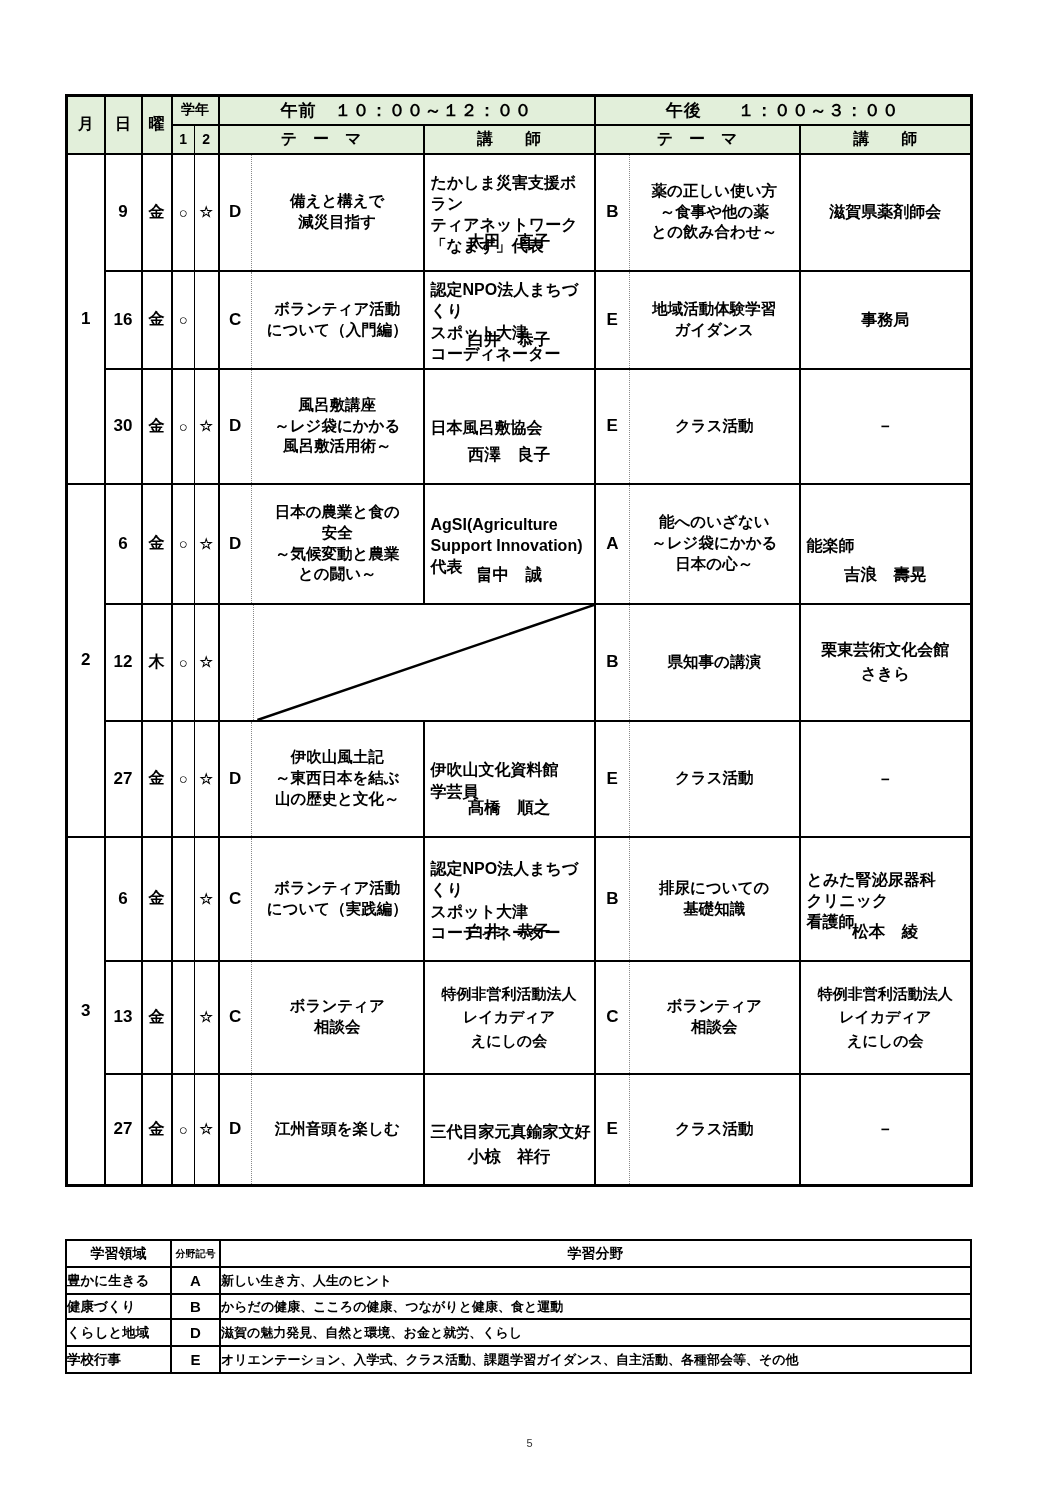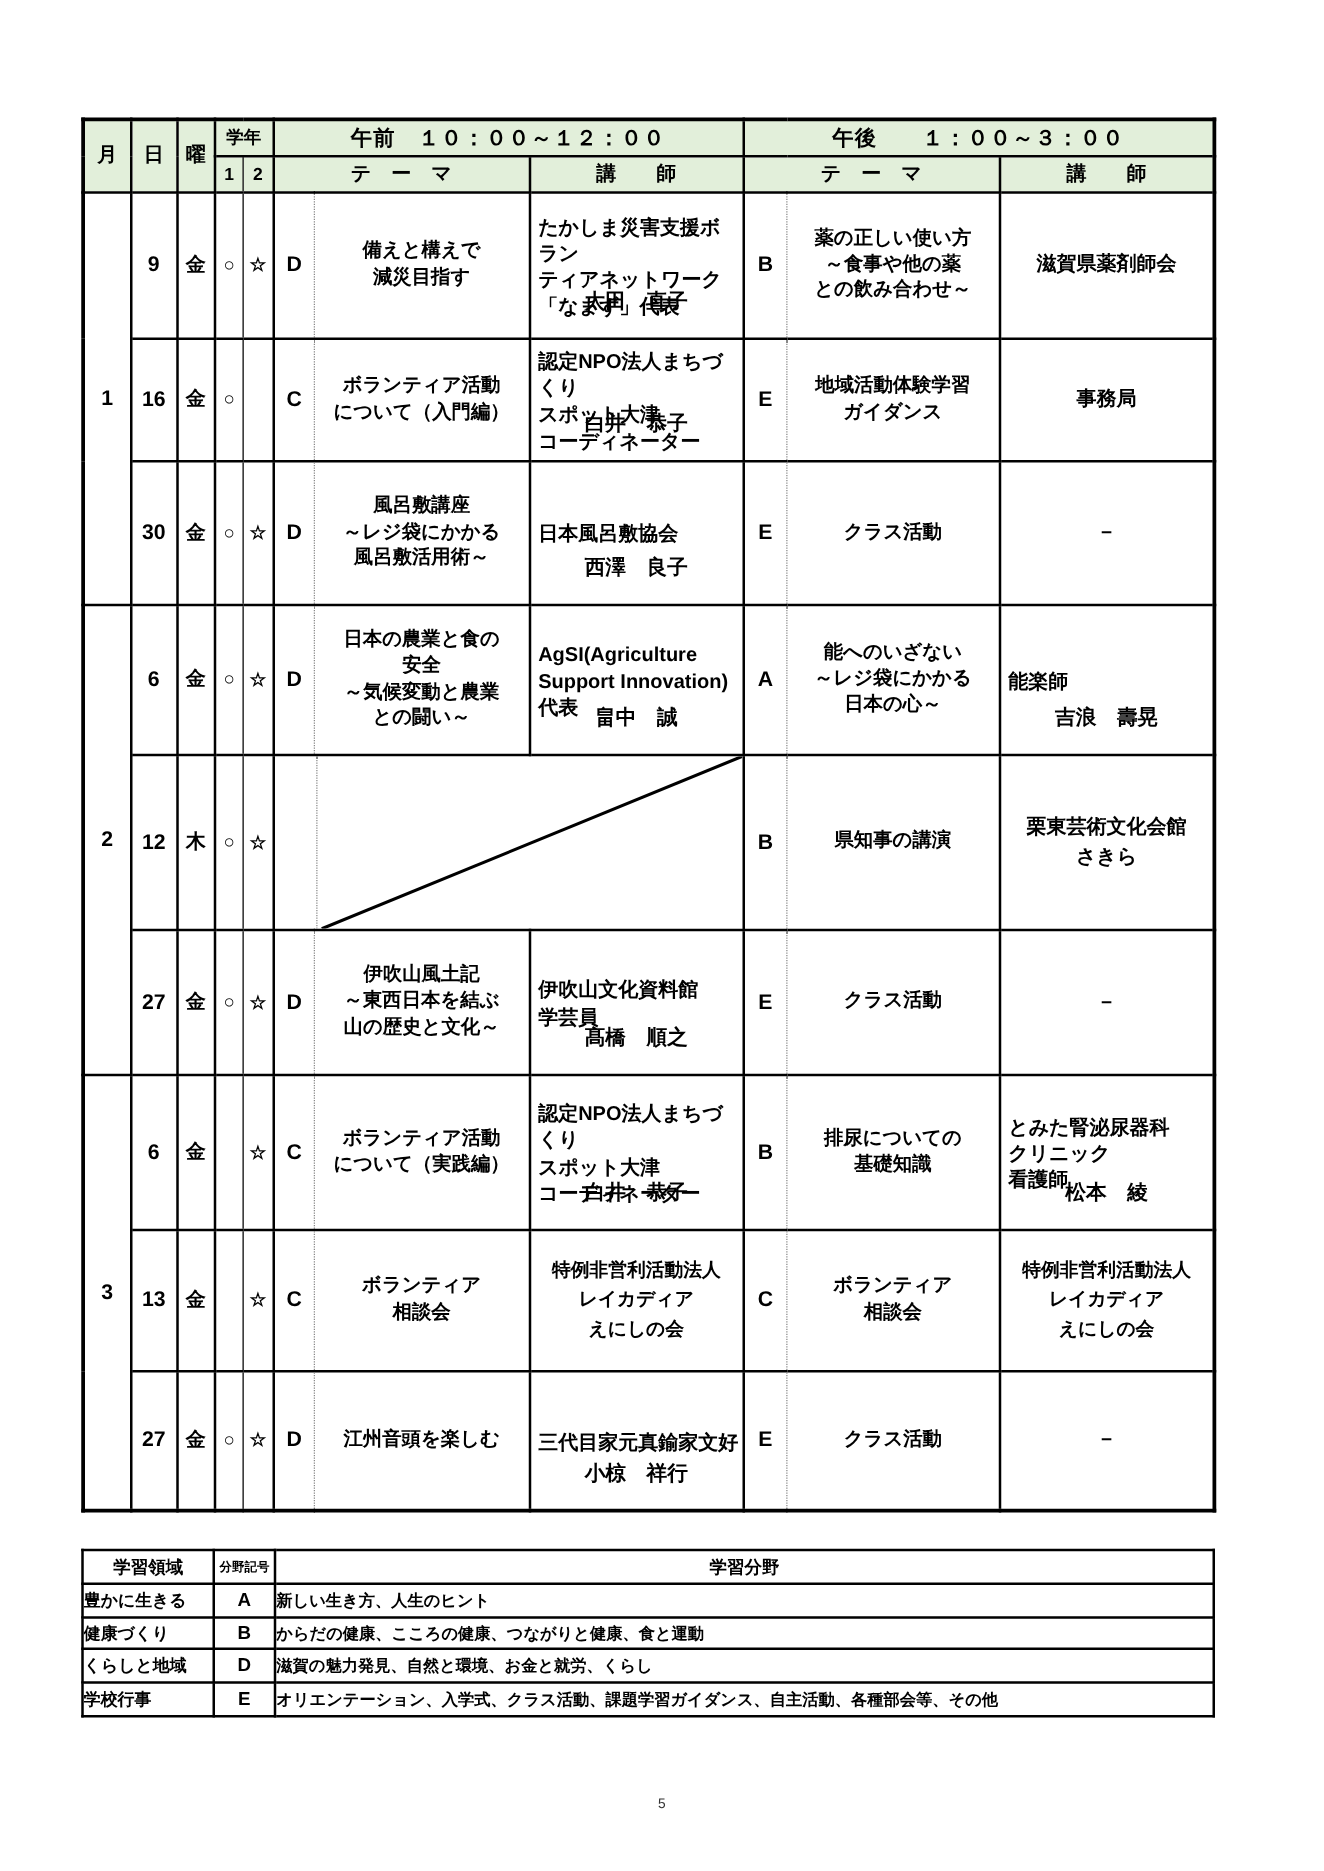--- a/index.html
+++ b/index.html
@@ -193,21 +193,21 @@
     </td>
     <td class="code-cell">A</td>
     <td class="theme-cell">能へのいざない
 ～レジ袋にかかる
 日本の心～</td>
     <td class="lect-cell">
       <div class="lect-affil">能楽師</div>
       <div class="lect-name">吉浪　壽晃</div>
     </td>
   </tr>
-  <tr style="height:140px">
+  <tr style="height:117px">
     <td class="day-cell">12</td>
     <td class="wd-cell">木</td>
     <td class="grade-cell g1">○</td>
     <td class="grade-cell g2">☆</td>
     <td class="diag" colspan="3">
       <div class="diag-dotted"></div>
       <svg viewBox="0 0 100 100" preserveAspectRatio="none">
         <line x1="10" y1="100" x2="100" y2="0" stroke="#000" stroke-width="2.5" vector-effect="non-scaling-stroke"></line>
       </svg>
     </td>

